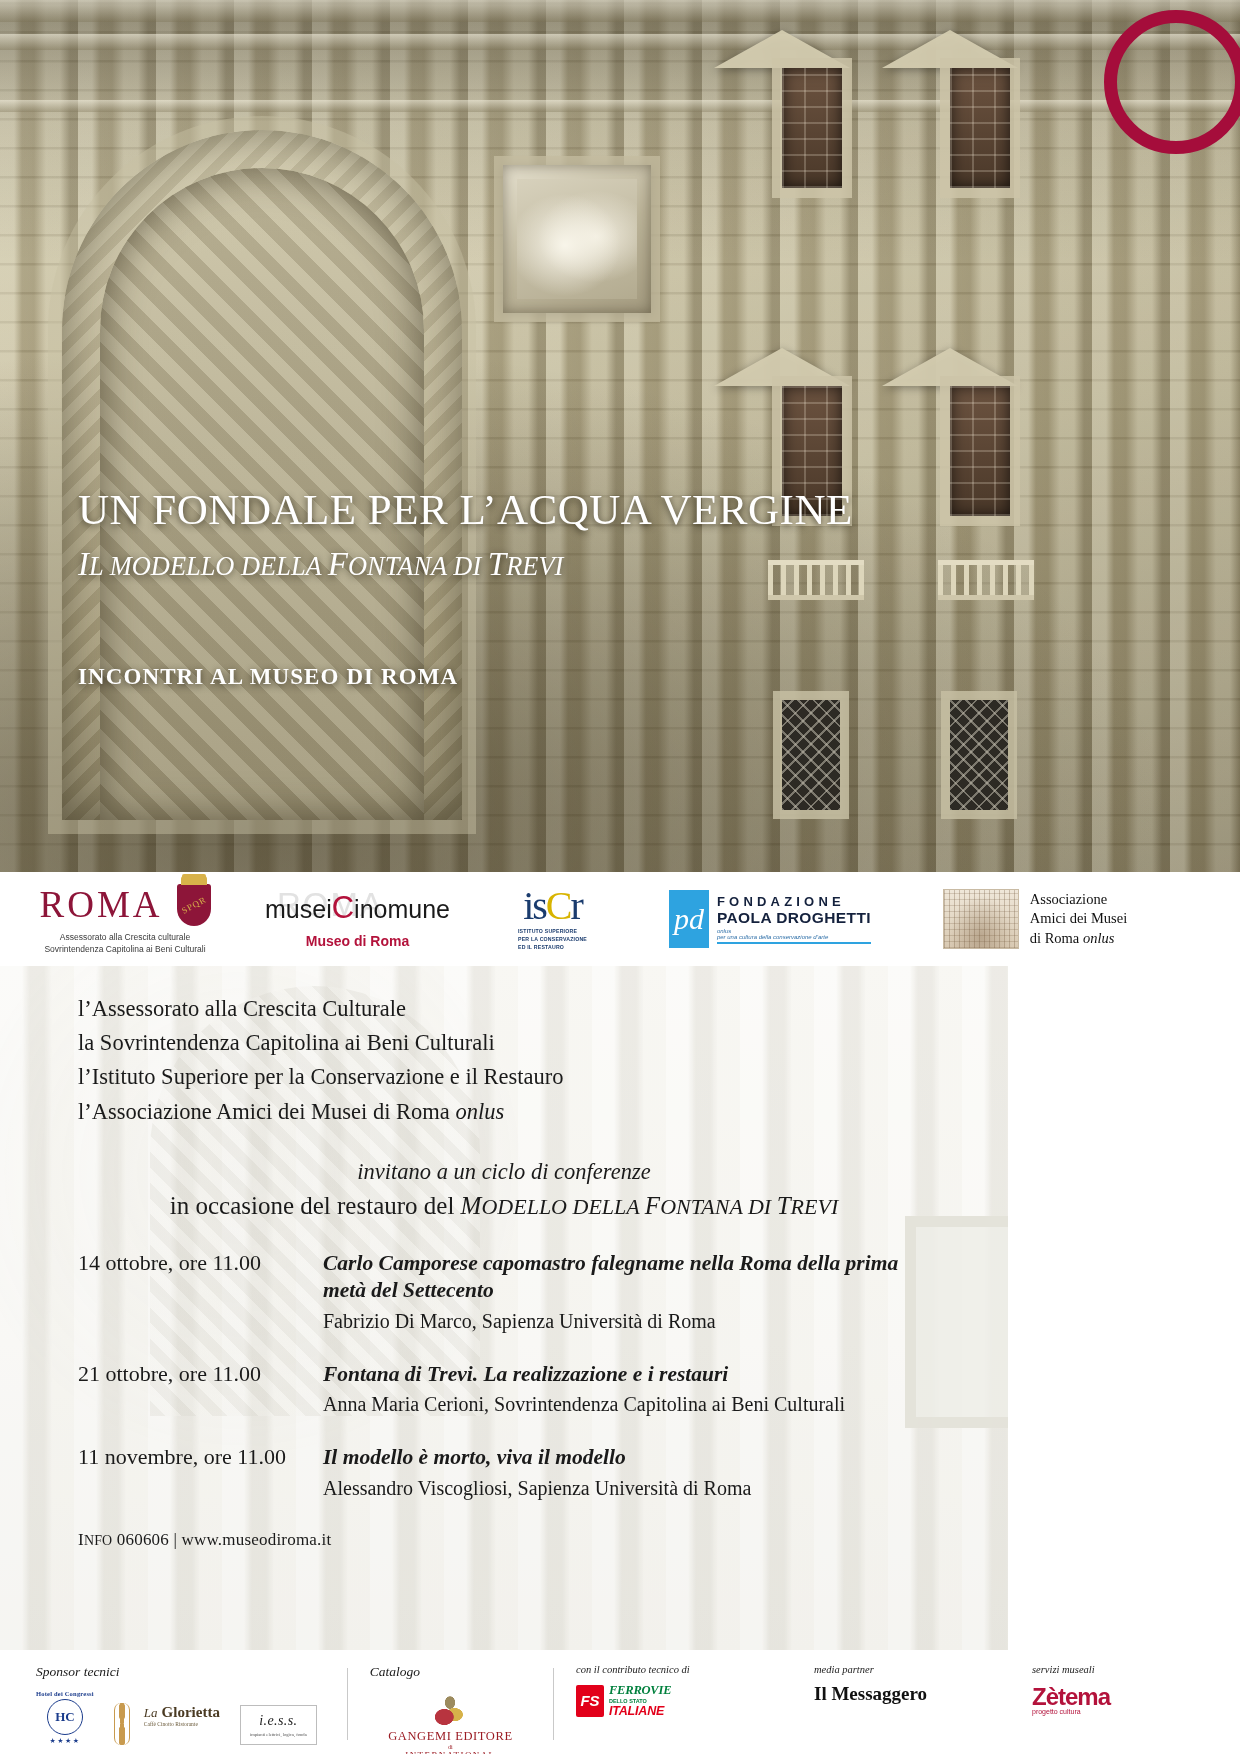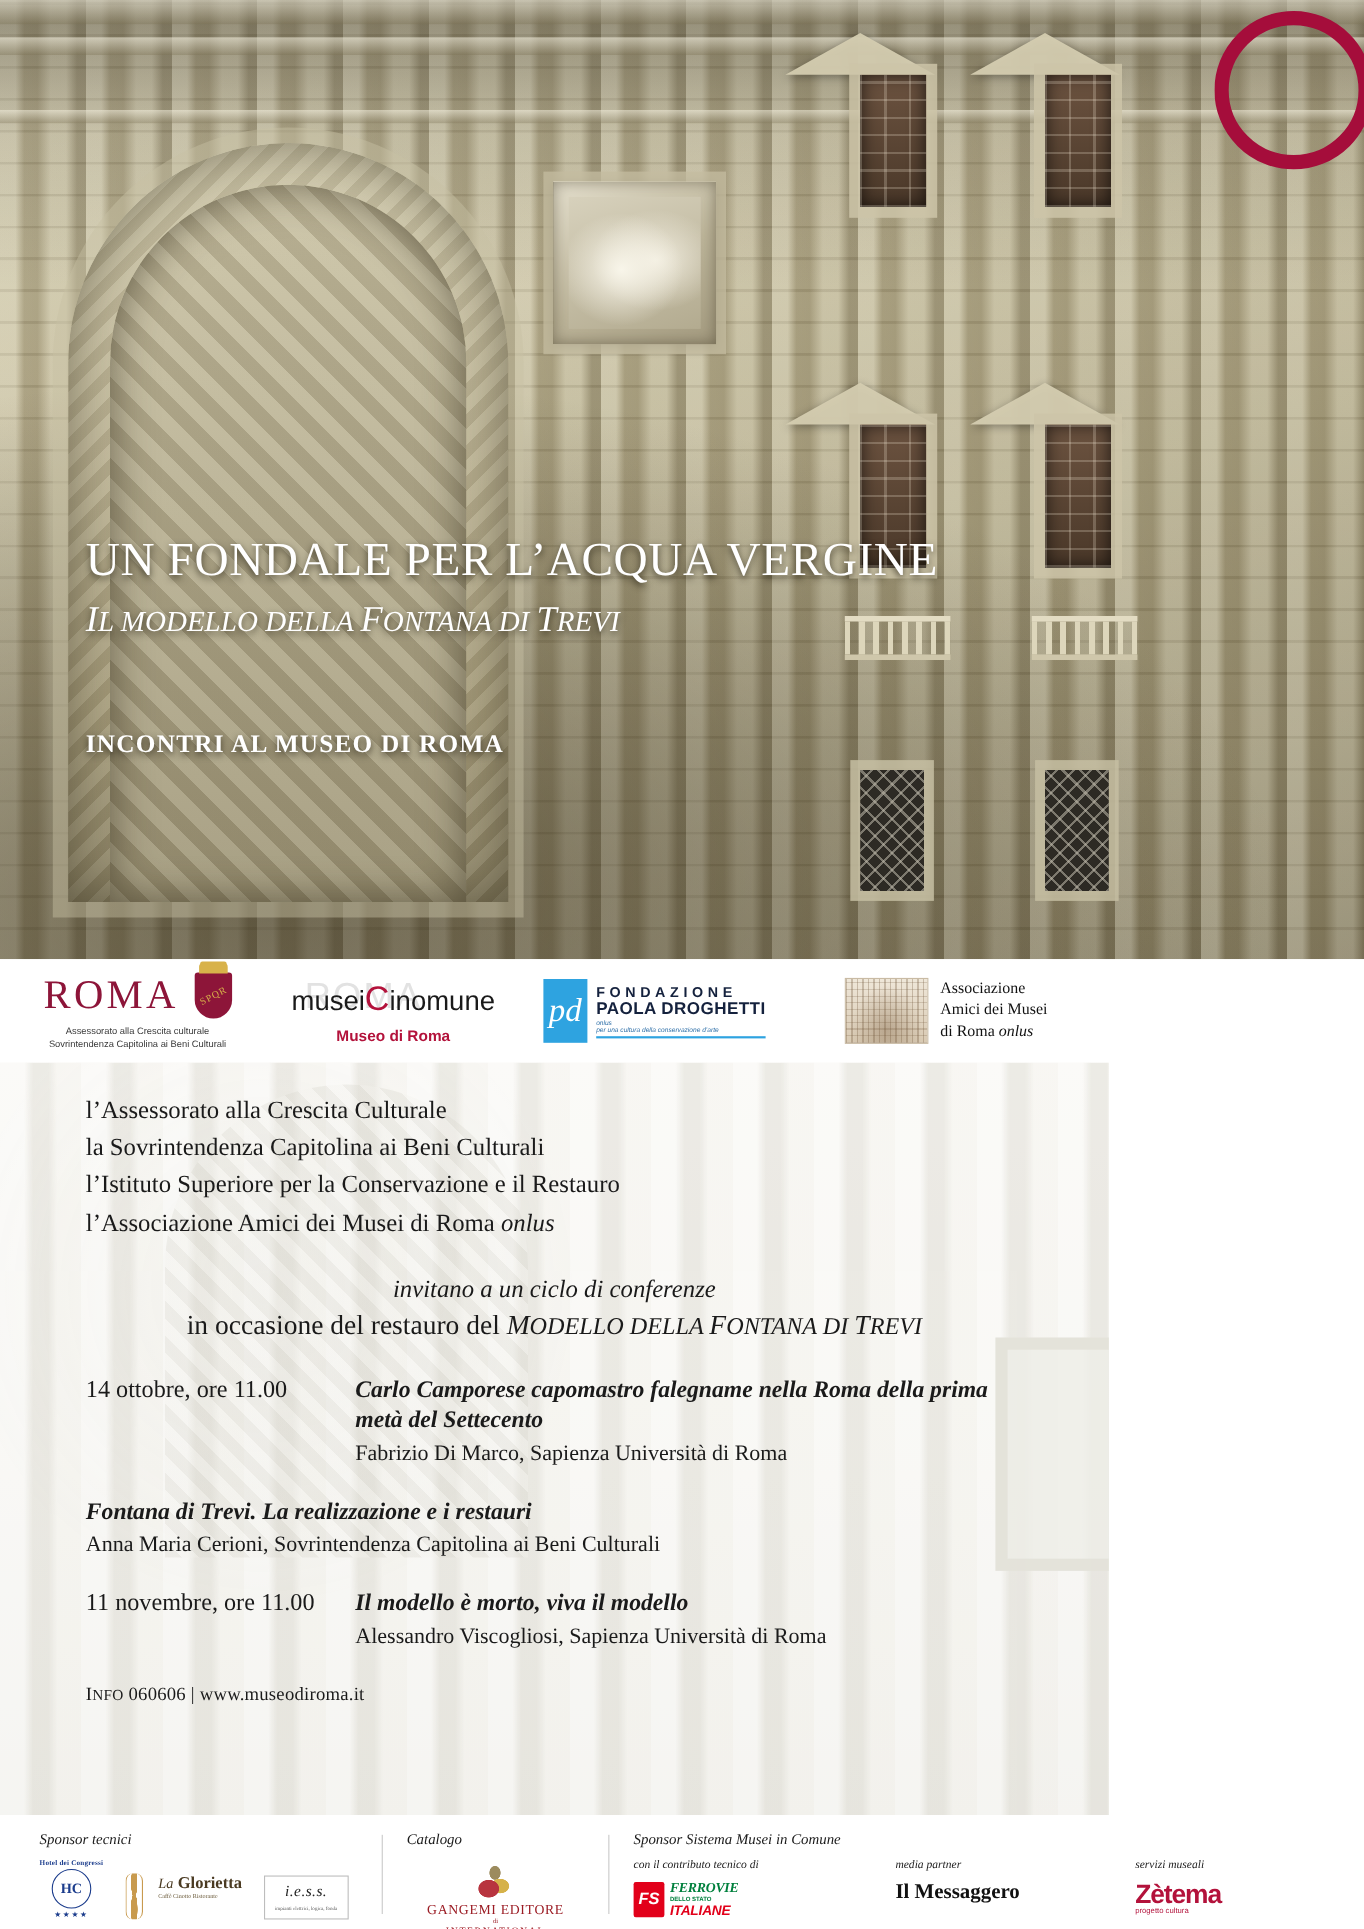--- a/index.html
+++ b/index.html
@@ -289,20 +289,30 @@
     </div>
 
     <div class="logo" style="width:215px;">
       <div class="mic">
         <div class="mic-ghost">ROMA</div>
         <div class="mic-main"><span>musei</span><span class="mic-c">C</span><span>in</span><span>omune</span></div>
       </div>
       <div class="mic-sub">Museo di Roma</div>
     </div>
 
+    <div class="logo" style="width:175px;">
+      <div class="iscr">
+        <div class="iscr-big"><span>is</span><span class="iscr-c">C</span><span>r</span></div>
+      </div>
+      <div class="iscr-sub">
+        <div>ISTITUTO SUPERIORE</div>
+        <div>PER LA CONSERVAZIONE</div>
+        <div>ED IL RESTAURO</div>
+      </div>
+    </div>
 
     <div class="logo" style="width:260px;">
       <div class="fpd">
         <div class="fpd-mark">pd</div>
         <div class="fpd-txt">
           <div class="fpd-l1">FONDAZIONE</div>
           <div class="fpd-l2">PAOLA DROGHETTI</div>
           <div class="fpd-l3">onlus</div>
           <div class="fpd-l4">per una cultura della conservazione d’arte</div>
         </div>
@@ -343,20 +353,21 @@
 
       <div class="talks">
         <div class="talk">
           <div class="talk-date">14 ottobre, ore 11.00</div>
           <div class="talk-body">
             <div class="talk-title">Carlo Camporese capomastro falegname nella Roma della prima metà del Settecento</div>
             <div class="talk-speaker">Fabrizio Di Marco, Sapienza Università di Roma</div>
           </div>
         </div>
         <div class="talk">
+          <div class="talk-date">21 ottobre, ore 11.00</div>
           <div class="talk-body">
             <div class="talk-title">Fontana di Trevi. La realizzazione e i restauri</div>
             <div class="talk-speaker">Anna Maria Cerioni, Sovrintendenza Capitolina ai Beni Culturali</div>
           </div>
         </div>
         <div class="talk">
           <div class="talk-date">11 novembre, ore 11.00</div>
           <div class="talk-body">
             <div class="talk-title">Il modello è morto, viva il modello</div>
             <div class="talk-speaker">Alessandro Viscogliosi, Sapienza Università di Roma</div>
@@ -408,21 +419,20 @@
         <div class="gang-mark"></div>
         <div class="gang-t">GANGEMI EDITORE</div>
         <div class="gang-di">di</div>
         <div class="gang-i">INTERNATIONAL</div>
       </div>
     </div>
 
     <div class="fdiv"></div>
 
     <div class="fcol" style="flex:1;">
-      <div class="fhead">Sponsor Sistema Musei in Comune</div>
       <div style="display:flex;gap:58px;">
         <div style="width:180px;">
           <div class="fsub">con il contributo tecnico di</div>
           <div class="fs">
             <div class="fs-mark"></div>
             <div>
               <div class="fs-t1">FERROVIE</div>
               <div class="fs-t2">DELLO STATO</div>
               <div class="fs-t3">ITALIANE</div>
             </div>

